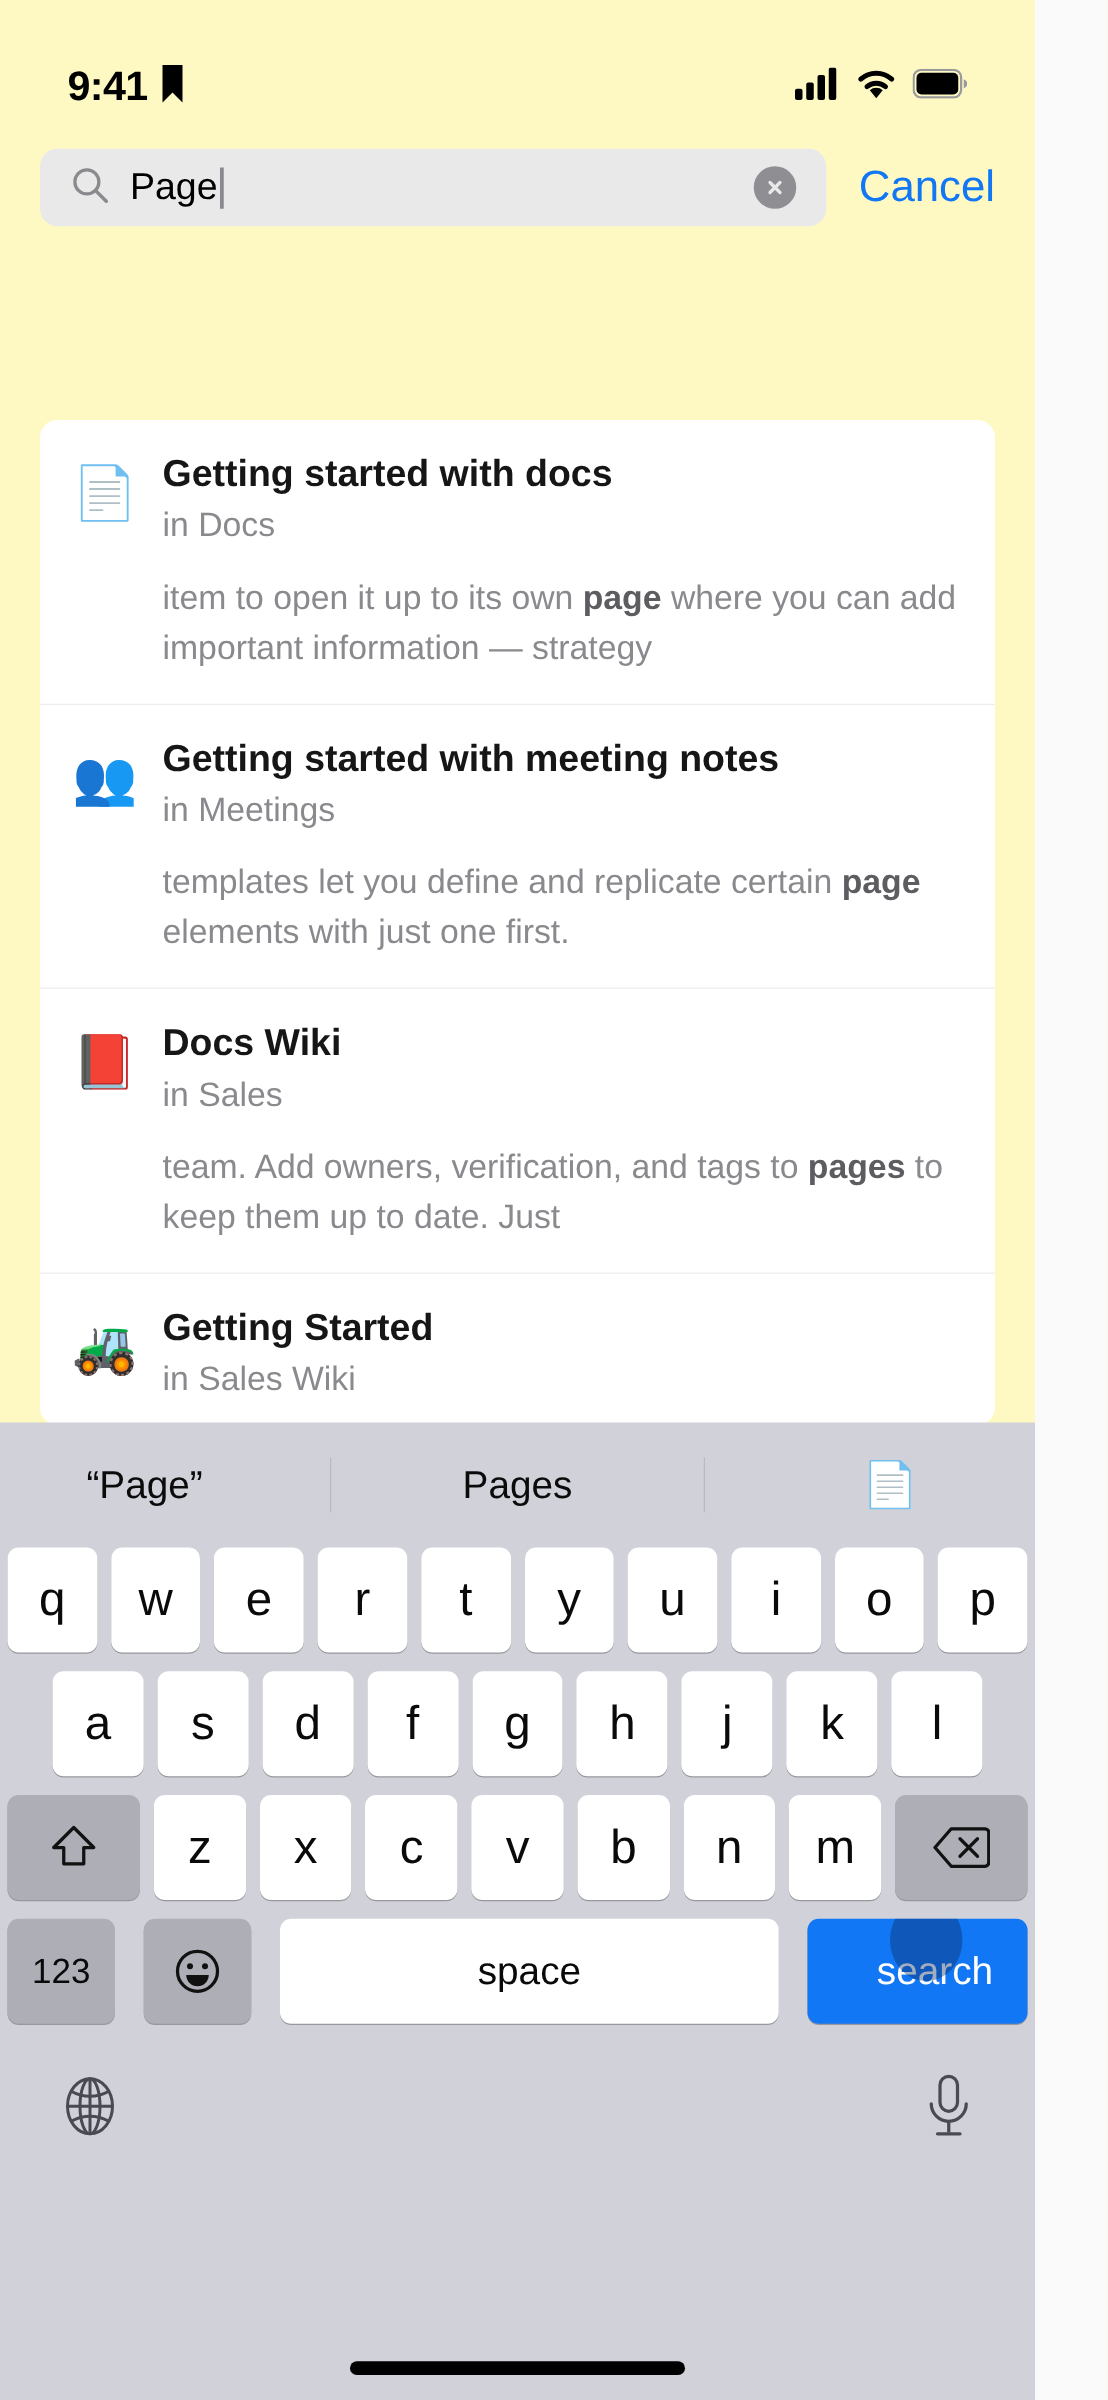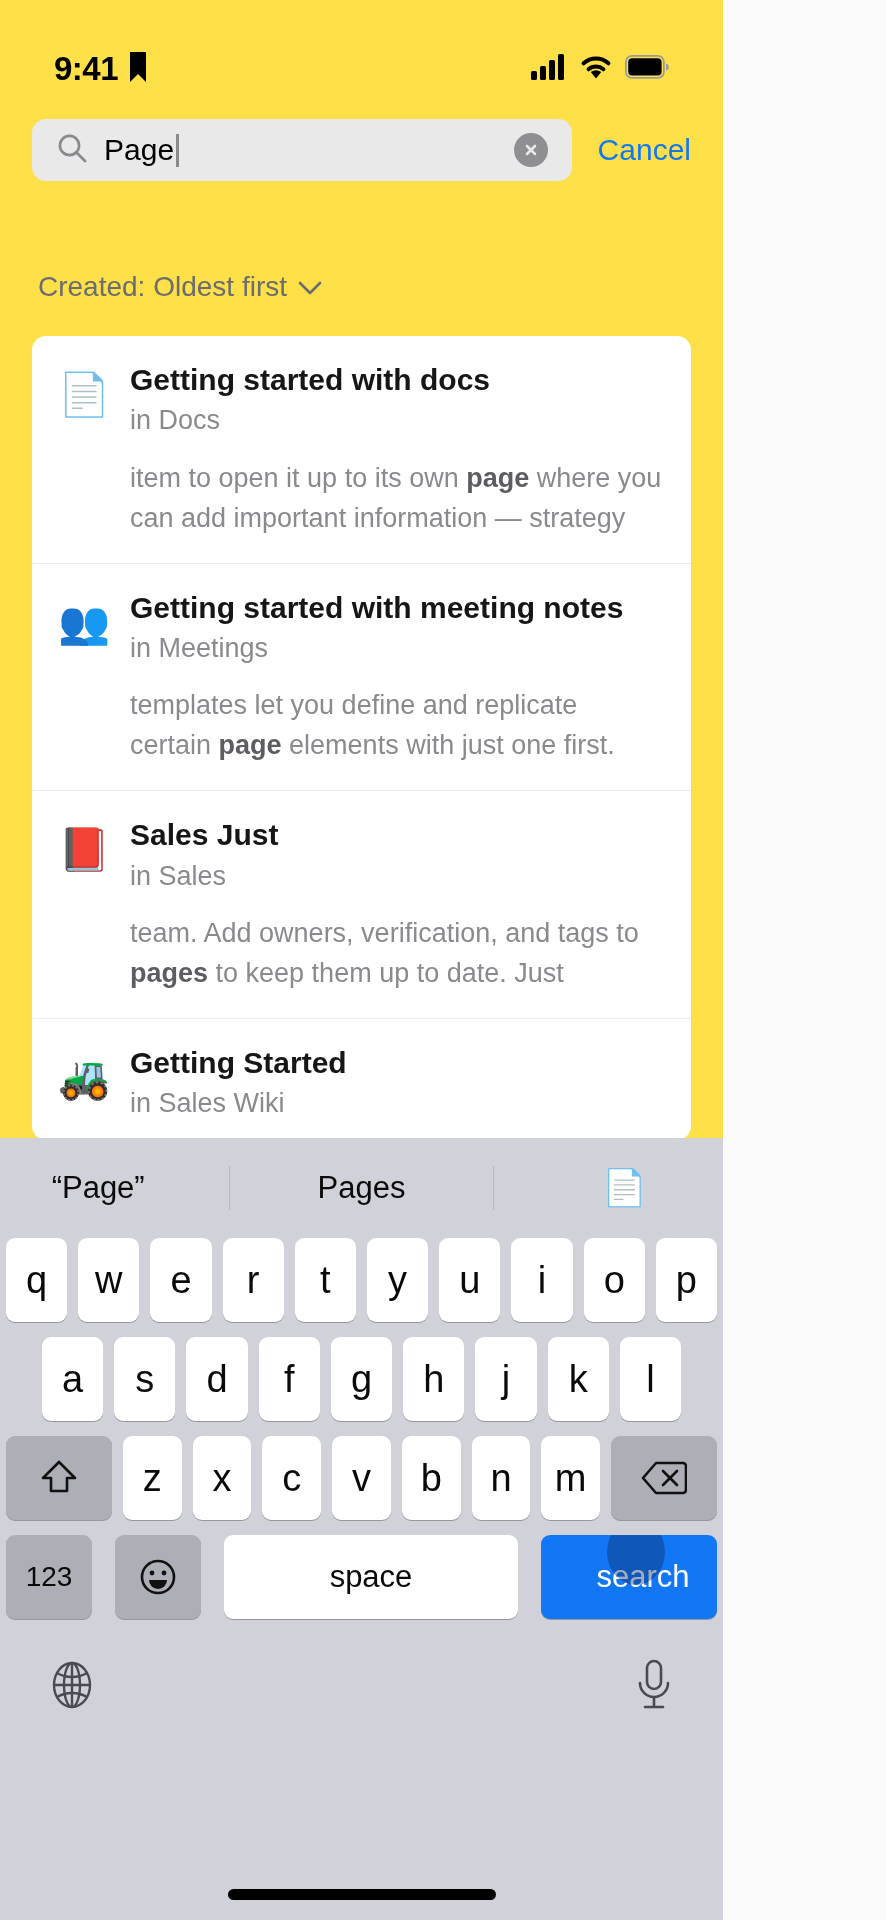--- a/index.html
+++ b/index.html
@@ -4,22 +4,22 @@
 <style>
   * { box-sizing: border-box; margin: 0; padding: 0; }
   html, body {
     width: 886px; height: 1920px;
     font-family: "Liberation Sans", sans-serif;
     background: #fafafa;
     overflow: hidden;
   }
   #phone {
     position: relative;
-    width: 723px; height: 1920px;
-    background: #fde047;
+    width: 828px; height: 1920px;
+    background: #fef9c3;
   }
 
   
   #status-bar {
     position: absolute; top: 0; left: 0; right: 0; height: 108px;
     display: flex; align-items: center; justify-content: space-between;
     padding: 30px 54px 0 54px;
   }
   .status-left { display: flex; align-items: center; gap: 10px; }
   .status-time {
@@ -46,21 +46,21 @@
   #caret {
     display: inline-block; width: 3px; height: 33px;
     background: #8a8a8e; margin-left: 2px;
   }
   #clear-button {
     width: 34px; height: 34px; border-radius: 50%; background: #8e8e93;
     display: flex; align-items: center; justify-content: center;
     margin-right: 8px; flex: 0 0 auto;
   }
   #cancel-button {
-    margin-left: 26px; font-size: 30px; color: #1277f5;
+    margin-left: 26px; font-size: 35px; color: #1277f5;
     white-space: nowrap;
   }
 
   
   #sort-row {
     position: absolute; top: 262px; left: 0; right: 0; height: 50px;
     display: flex; align-items: center; padding: 0 38px;
   }
   #sort-label {
     font-size: 28px; color: #6b6b70; display: flex; align-items: center; gap: 10px;
@@ -215,30 +215,20 @@
       <span id="clear-button">
         <svg width="20" height="20" viewBox="0 0 20 20">
           <line x1="6" y1="6" x2="14" y2="14" stroke="#e9e9ea" stroke-width="2.6" stroke-linecap="round"></line>
           <line x1="14" y1="6" x2="6" y2="14" stroke="#e9e9ea" stroke-width="2.6" stroke-linecap="round"></line>
         </svg>
       </span>
     </div>
     <div id="cancel-button">Cancel</div>
   </div>
 
-  <div id="sort-row">
-    <div id="sort-label">
-      <span>Created: Oldest first</span>
-      <span>
-        <svg width="26" height="16" viewBox="0 0 26 16">
-          <polyline points="3,3 13,13 23,3" fill="none" stroke="#6b6b70" stroke-width="2.6" stroke-linecap="round" stroke-linejoin="round"></polyline>
-        </svg>
-      </span>
-    </div>
-  </div>
 
   <div id="results">
       <div class="result-item">
         <div class="result-icon">
           <span class="emoji-icon">📄</span>
         </div>
         <div class="result-body">
           <div class="result-title">Getting started with docs</div>
           <div class="result-sub">in Docs</div>
           <div class="result-snippet"><span>item to open it up to its own </span><b>page</b><span> where you can add important information — strategy</span></div>
@@ -252,21 +242,21 @@
           <div class="result-title">Getting started with meeting notes</div>
           <div class="result-sub">in Meetings</div>
           <div class="result-snippet"><span>templates let you define and replicate certain </span><b>page</b><span> elements with just one first.</span></div>
         </div>
       </div>
       <div class="result-item">
         <div class="result-icon">
           <span class="emoji-icon">📕</span>
         </div>
         <div class="result-body">
-          <div class="result-title">Sales Just</div>
+          <div class="result-title">Docs Wiki</div>
           <div class="result-sub">in Sales</div>
           <div class="result-snippet"><span>team. Add owners, verification, and tags to </span><b>pages</b><span> to keep them up to date. Just</span></div>
         </div>
       </div>
       <div class="result-item">
         <div class="result-icon">
           <span class="emoji-icon">🚜</span>
         </div>
         <div class="result-body">
           <div class="result-title">Getting Started</div>

